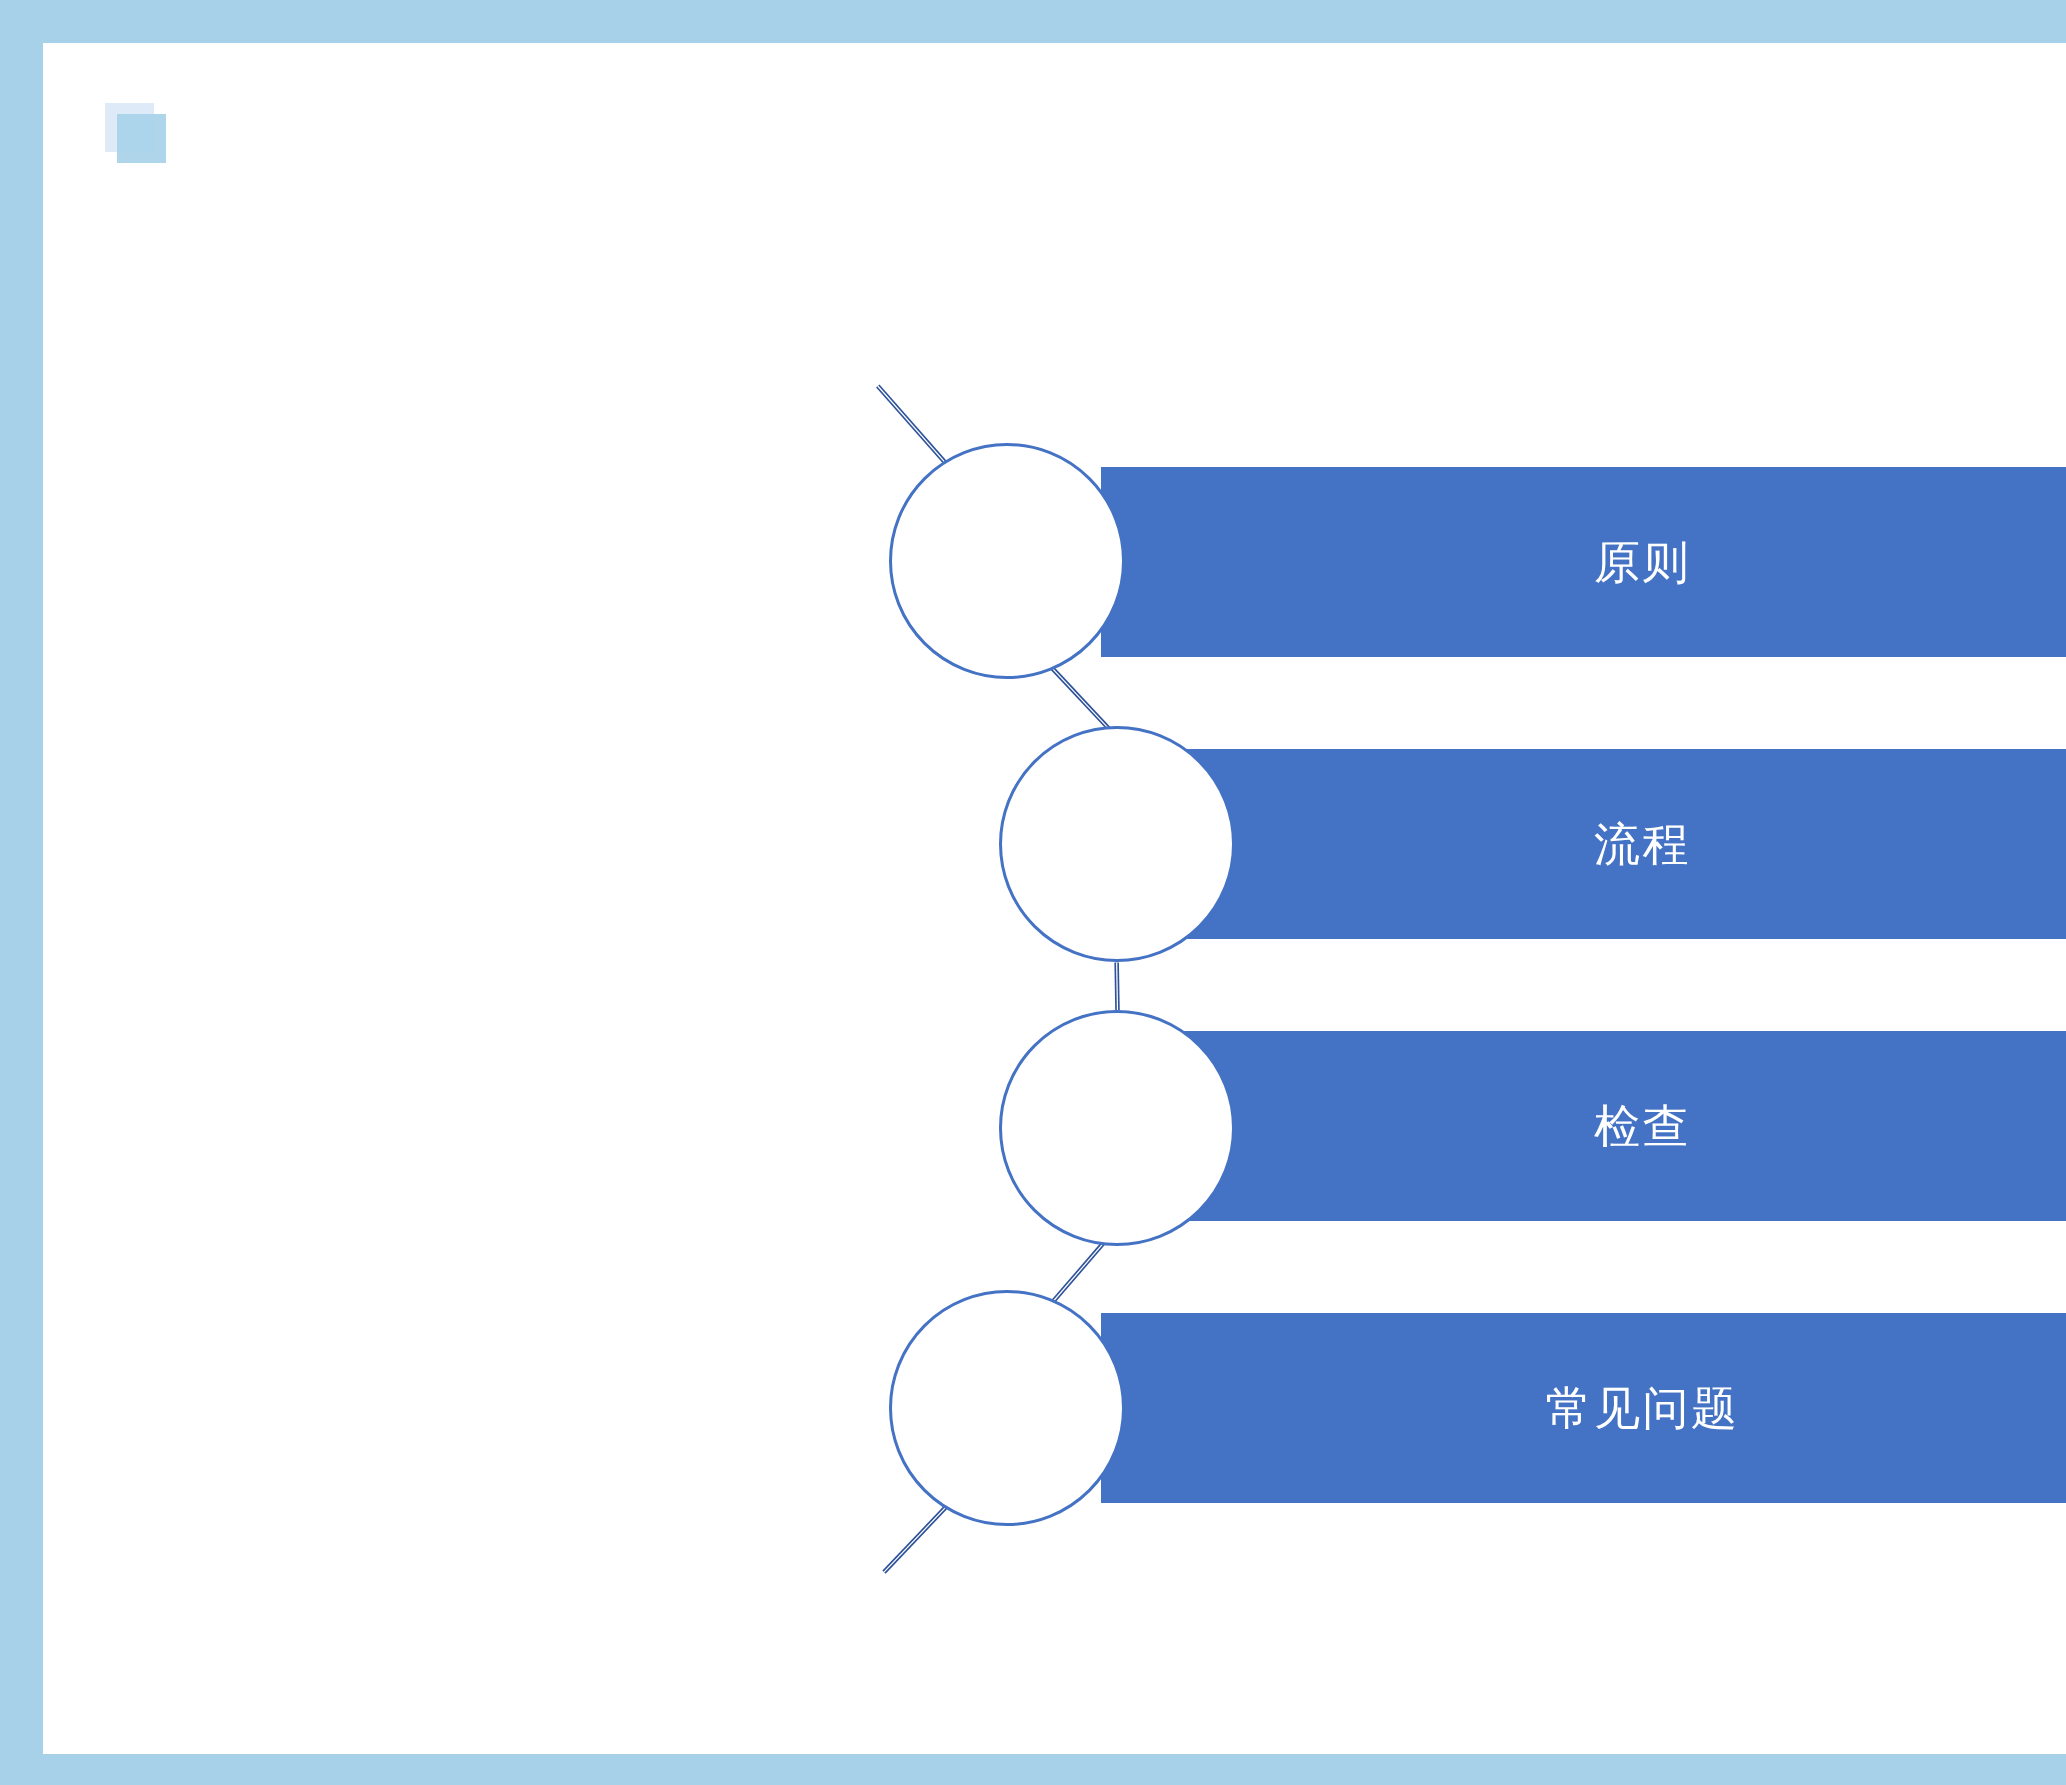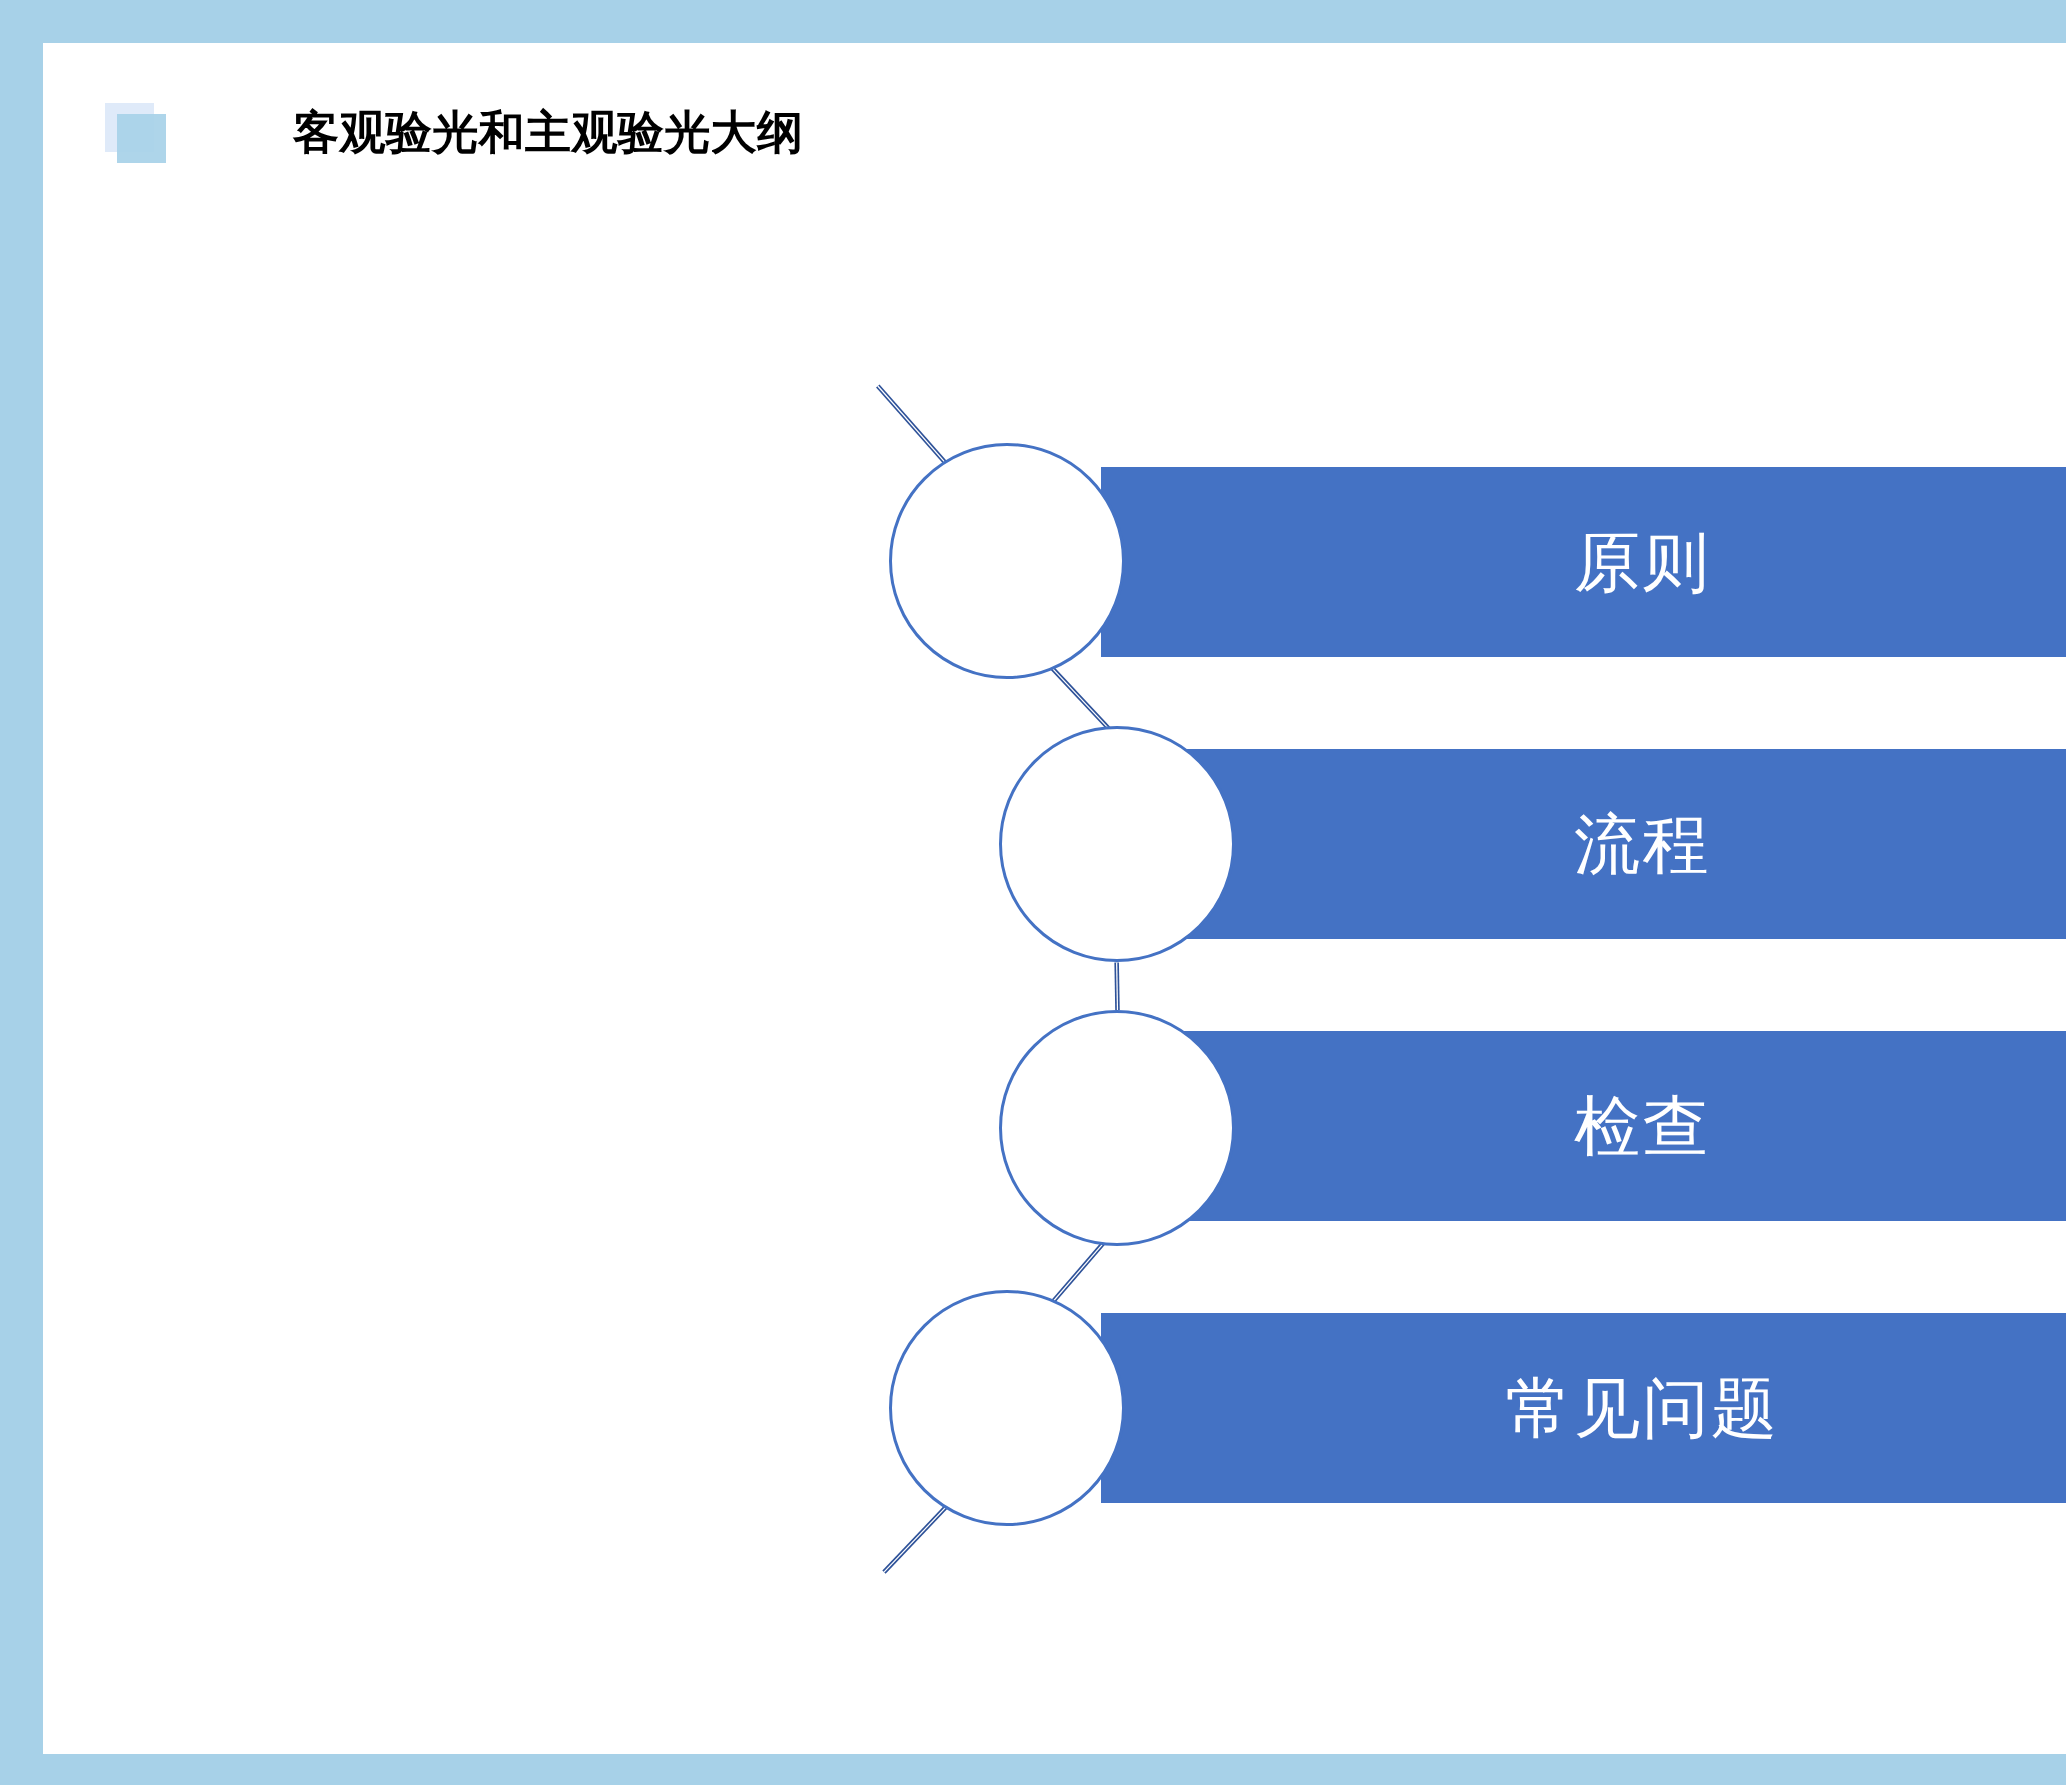--- a/index.html
+++ b/index.html
@@ -70,21 +70,21 @@
   }
   .bar {
     position: absolute;
     background: #4472c4;
     display: flex;
     align-items: center;
     justify-content: center;
   }
   .bar-label {
     color: #ffffff;
-    font-size: 66px;
+    font-size: 46px;
     font-weight: normal;
     letter-spacing: 2.5px;
     line-height: 1;
     white-space: nowrap;
   }
   .node-circle {
     position: absolute;
     border-radius: 50%;
     background: #ffffff;
     border: 3.7px solid #4472c4;
@@ -101,21 +101,20 @@
 </style>
 </head>
 <body>
 
 <div id="slide">
   <div id="canvas">
 
     <div id="title-block">
       <div class="deco-sq back"></div>
       <div class="deco-sq front"></div>
-      <div id="page-title">客观验光和主观验光大纲</div>
     </div>
 
     <div id="diagram">
 
       <svg id="connectors" viewBox="0 0 7465 4140" preserveAspectRatio="none">
         <g fill="none" stroke="#2e5299" stroke-width="11">
 
           <line x1="2020" y1="830" x2="2240" y2="1080"></line>
 
           <line x1="2430" y1="1500" x2="2580" y2="1660"></line>

